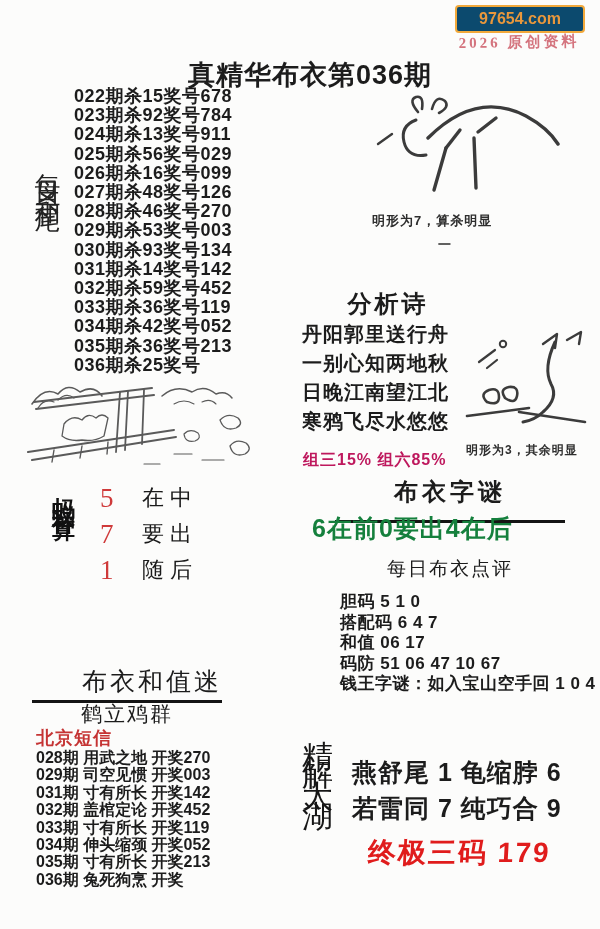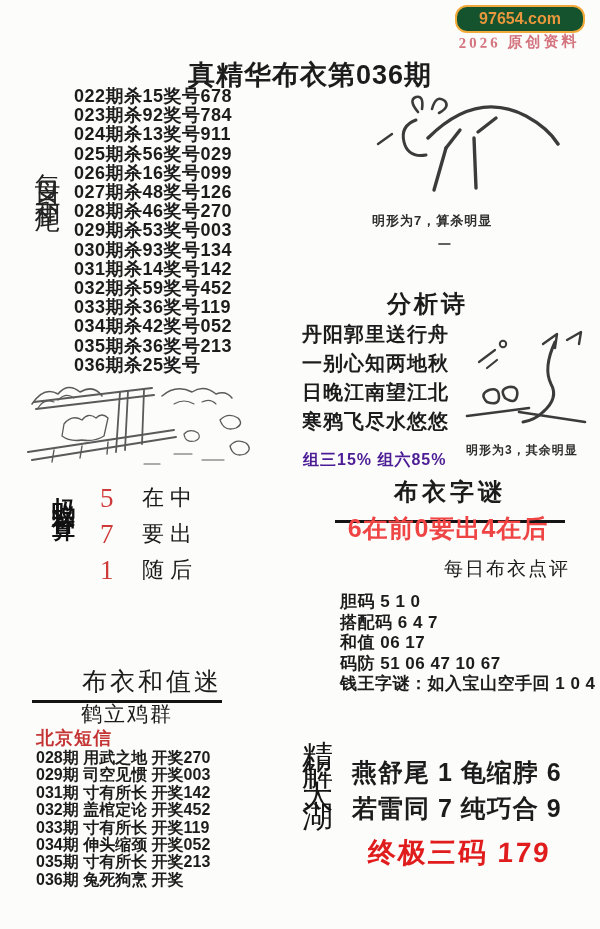--- a/index.html
+++ b/index.html
@@ -7,21 +7,21 @@
   .page {
     position:relative; width:600px; height:929px; margin:0 auto;
     background:#fcfcfb; overflow:hidden;
     font-family:"Liberation Sans", sans-serif; color:#1c1c1c;
   }
   .abs { position:absolute; }
 
   
   .wm-box {
     left:455px; top:5px; width:130px; height:28px;
-    border:2px solid #f2a93b; border-radius:12px; background:#14532d;
+    border:2px solid #f2a93b; border-radius:4px; background:#0c4a6e;
     display:flex; align-items:center; justify-content:center;
     color:#e8973c; font-size:16px; font-weight:bold; text-decoration:none;
   }
   .year-label {
     left:440px; top:33px; width:158px; text-align:center;
     color:#d4747e; font-size:15px; letter-spacing:3px;
     font-family:"Liberation Serif", serif; font-weight:bold;
     transform:rotate(-1deg);
   }
   .page-title {
@@ -55,39 +55,39 @@
   .ant-label {
     left:48px; top:478px; height:120px; font-size:23px; font-weight:bold;
     letter-spacing:7px; color:#111;
   }
   .ant-rows { left:100px; top:480px; }
   .ant-row { display:flex; align-items:center; height:36px; }
   .ant-num { width:42px; color:#cf3a3a; font-size:27px; font-family:"Liberation Serif", serif; }
   .ant-text { font-size:22px; font-family:"Liberation Serif", serif; letter-spacing:6px; color:#1a1a1a; }
 
   
-  .poem-title { left:308px; top:288px; width:160px; text-align:right; font-size:24px; font-weight:bold; letter-spacing:3px; }
+  .poem-title { left:308px; top:288px; width:160px; text-align:center; font-size:24px; font-weight:bold; letter-spacing:3px; }
   .poem-lines { left:302px; top:320px; width:175px; }
   .poem-lines div {
     font-family:"Liberation Serif", serif; font-weight:bold;
     font-size:20px; line-height:29px; white-space:nowrap; letter-spacing:1px;
   }
-  .group-stats { left:303px; top:450px; color:#4c1d95; font-size:16px; font-weight:bold; letter-spacing:1px; }
+  .group-stats { left:303px; top:450px; color:#be185d; font-size:16px; font-weight:bold; letter-spacing:1px; }
 
   
   .riddle-title {
     left:335px; top:476px; width:230px; text-align:center;
     font-family:"Liberation Serif", serif; font-weight:bold; font-size:24px; letter-spacing:4px;
     border-bottom:3px solid #141414; padding-bottom:12px;
   }
   .riddle-red {
-    left:328px; top:512px; width:240px; text-align:center;
-    color:#ef4444; font-size:25px; font-weight:bold; white-space:nowrap; letter-spacing:1px;
-  }
-  .review-title { left:330px; top:556px; width:240px; text-align:right; font-family:"Liberation Serif", serif; font-size:19px; letter-spacing:2px; }
+    left:312px; top:512px; width:240px; text-align:left;
+    color:#15803d; font-size:25px; font-weight:bold; white-space:nowrap; letter-spacing:1px;
+  }
+  .review-title { left:330px; top:556px; width:240px; text-align:center; font-family:"Liberation Serif", serif; font-size:19px; letter-spacing:2px; }
   .review-lines { left:340px; top:592px; }
   .review-lines div { font-size:17px; line-height:20.5px; font-weight:600; white-space:nowrap; letter-spacing:0.5px; }
 
   
   .hezhi-title {
     left:32px; top:665px; width:190px; text-align:right;
     font-family:"Liberation Serif", serif; font-weight:normal; font-size:25px; letter-spacing:3px;
     border-bottom:3px solid #141414; padding-bottom:2px;
   }
   .hezhi-phrase { left:32px; top:700px; width:190px; text-align:center; font-family:"Liberation Serif", serif; font-size:21px; letter-spacing:2px; }

